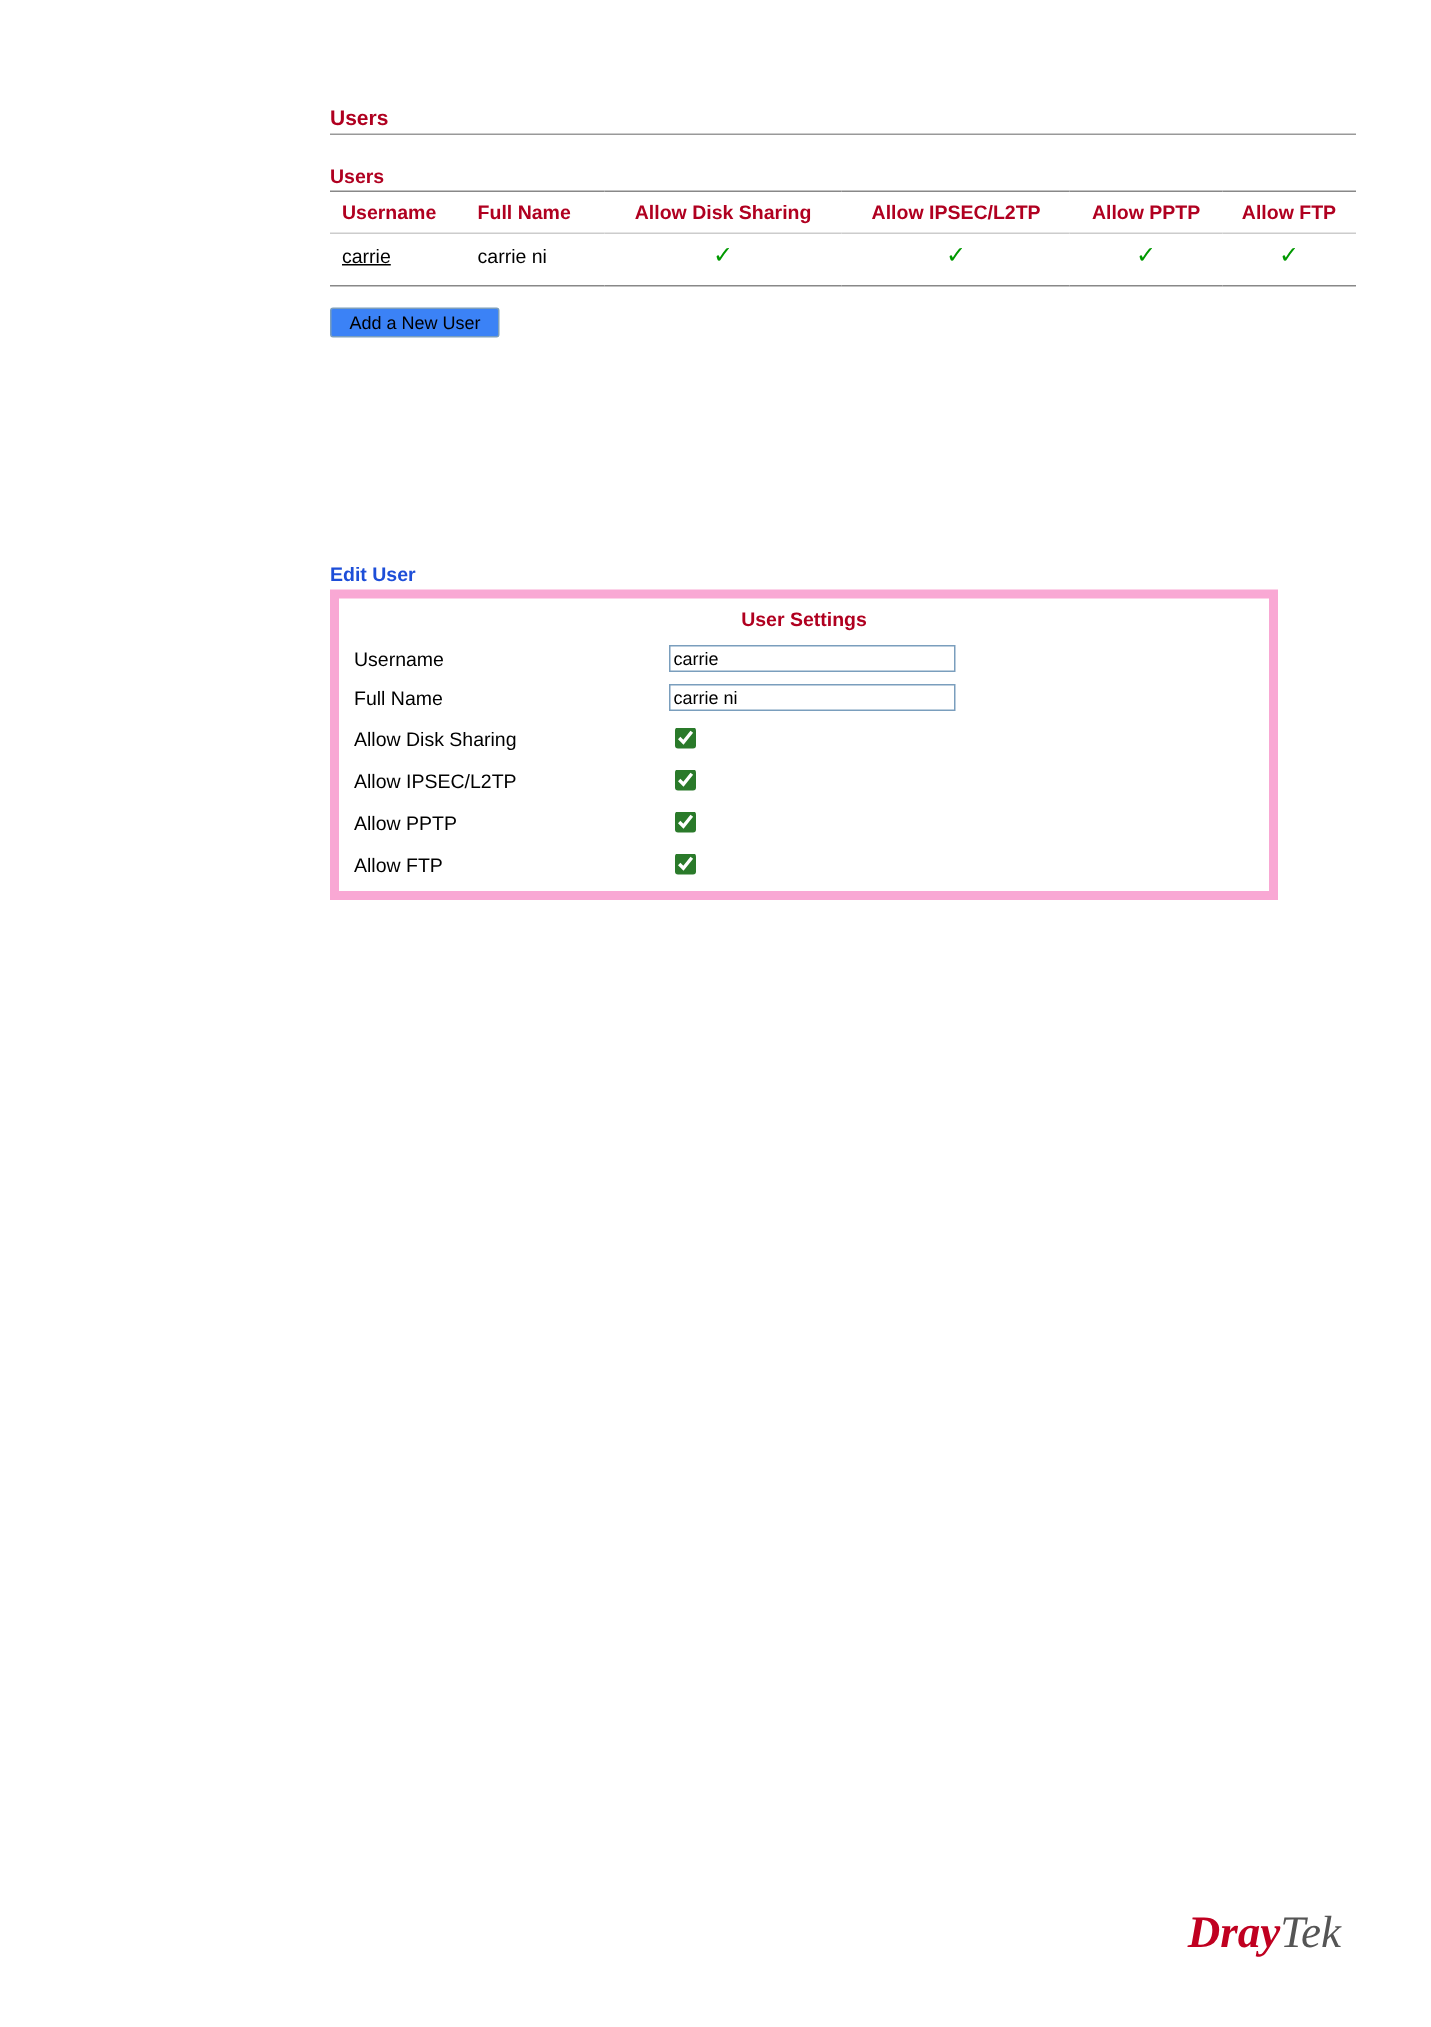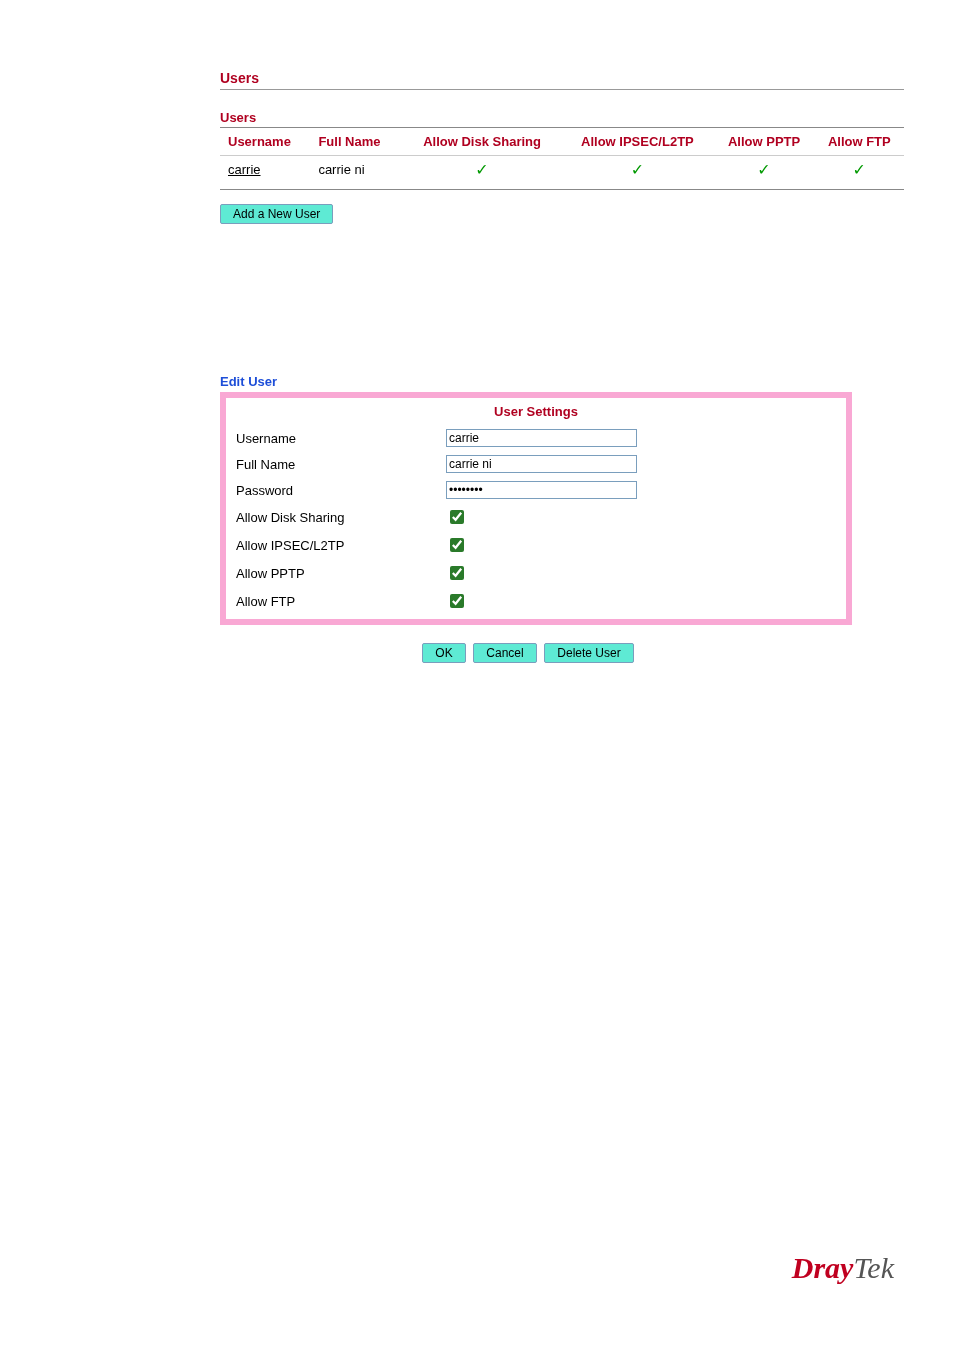--- a/index.html
+++ b/index.html
@@ -60,21 +60,21 @@
     text-decoration: underline;
     cursor: pointer;
   }
   .check-icon {
     color: #009900;
     font-size: 16px;
   }
   .btn {
     font-family: Arial, sans-serif;
     font-size: 12px;
-    background: #5eead4;
+    background: #3b82f6;
     border: 1px solid #7a9ebd;
     padding: 2px 12px;
     cursor: pointer;
     border-radius: 2px;
     margin-right: 4px;
   }
   .btn-row {
     margin-top: 14px;
   }
   .spacer {
@@ -119,21 +119,21 @@
     margin-bottom: 3px;
   }
   .action-row {
     text-align: center;
     margin-top: 18px;
     width: 620px;
   }
   .logo {
     position: absolute;
     right: 60px;
-    bottom: 66px;
+    bottom: 45px;
     font-size: 30px;
     font-weight: bold;
     font-style: italic;
     color: #c00020;
     font-family: "Times New Roman", serif;
     margin-top: 23px;
   }
   .logo .tek {
     font-weight: normal;
     color: #555;
@@ -185,44 +185,35 @@
 
     <div class="form-row">
       <div class="label">Username</div>
       <input type="text" value="carrie" style="">
     </div>
     <div class="form-row">
       <div class="label">Full Name</div>
       <input type="text" value="carrie ni" style="">
     </div>
     <div class="form-row">
-      <div class="label">Password</div>
-      <input type="password" value="12345678" style="">
-    </div>
-    <div class="form-row">
       <div class="label">Allow Disk Sharing</div>
       <input type="checkbox" checked="" style="">
     </div>
     <div class="form-row">
       <div class="label">Allow IPSEC/L2TP</div>
       <input type="checkbox" checked="" style="">
     </div>
     <div class="form-row">
       <div class="label">Allow PPTP</div>
       <input type="checkbox" checked="" style="">
     </div>
     <div class="form-row" style="padding-bottom:8px;">
       <div class="label">Allow FTP</div>
       <input type="checkbox" checked="" style="">
     </div>
   </div>
 
-  <div class="action-row">
-    <button class="btn">OK</button>
-    <button class="btn">Cancel</button>
-    <button class="btn">Delete User</button>
-  </div>
 
 </div>
 
 <div class="logo">
   <span>Dray</span><span class="tek">Tek</span>
 </div>
 
 </body></html>

